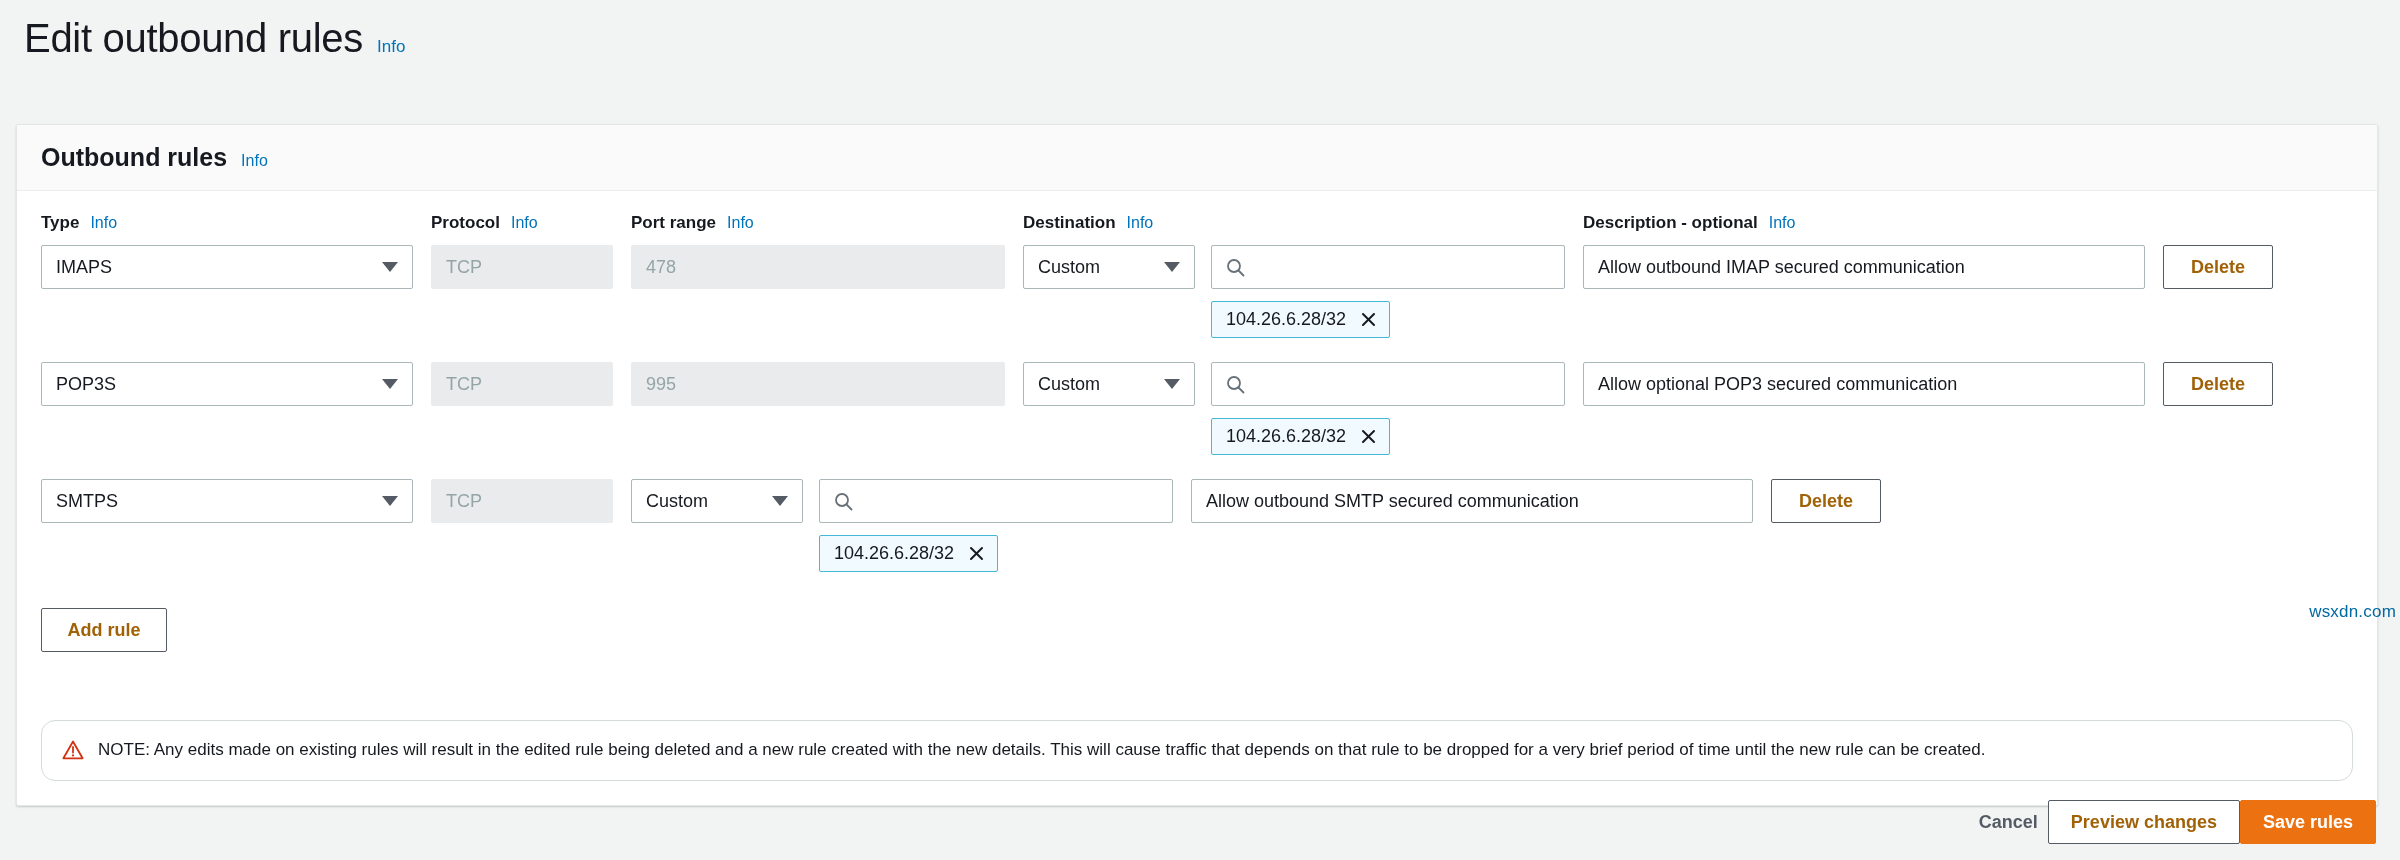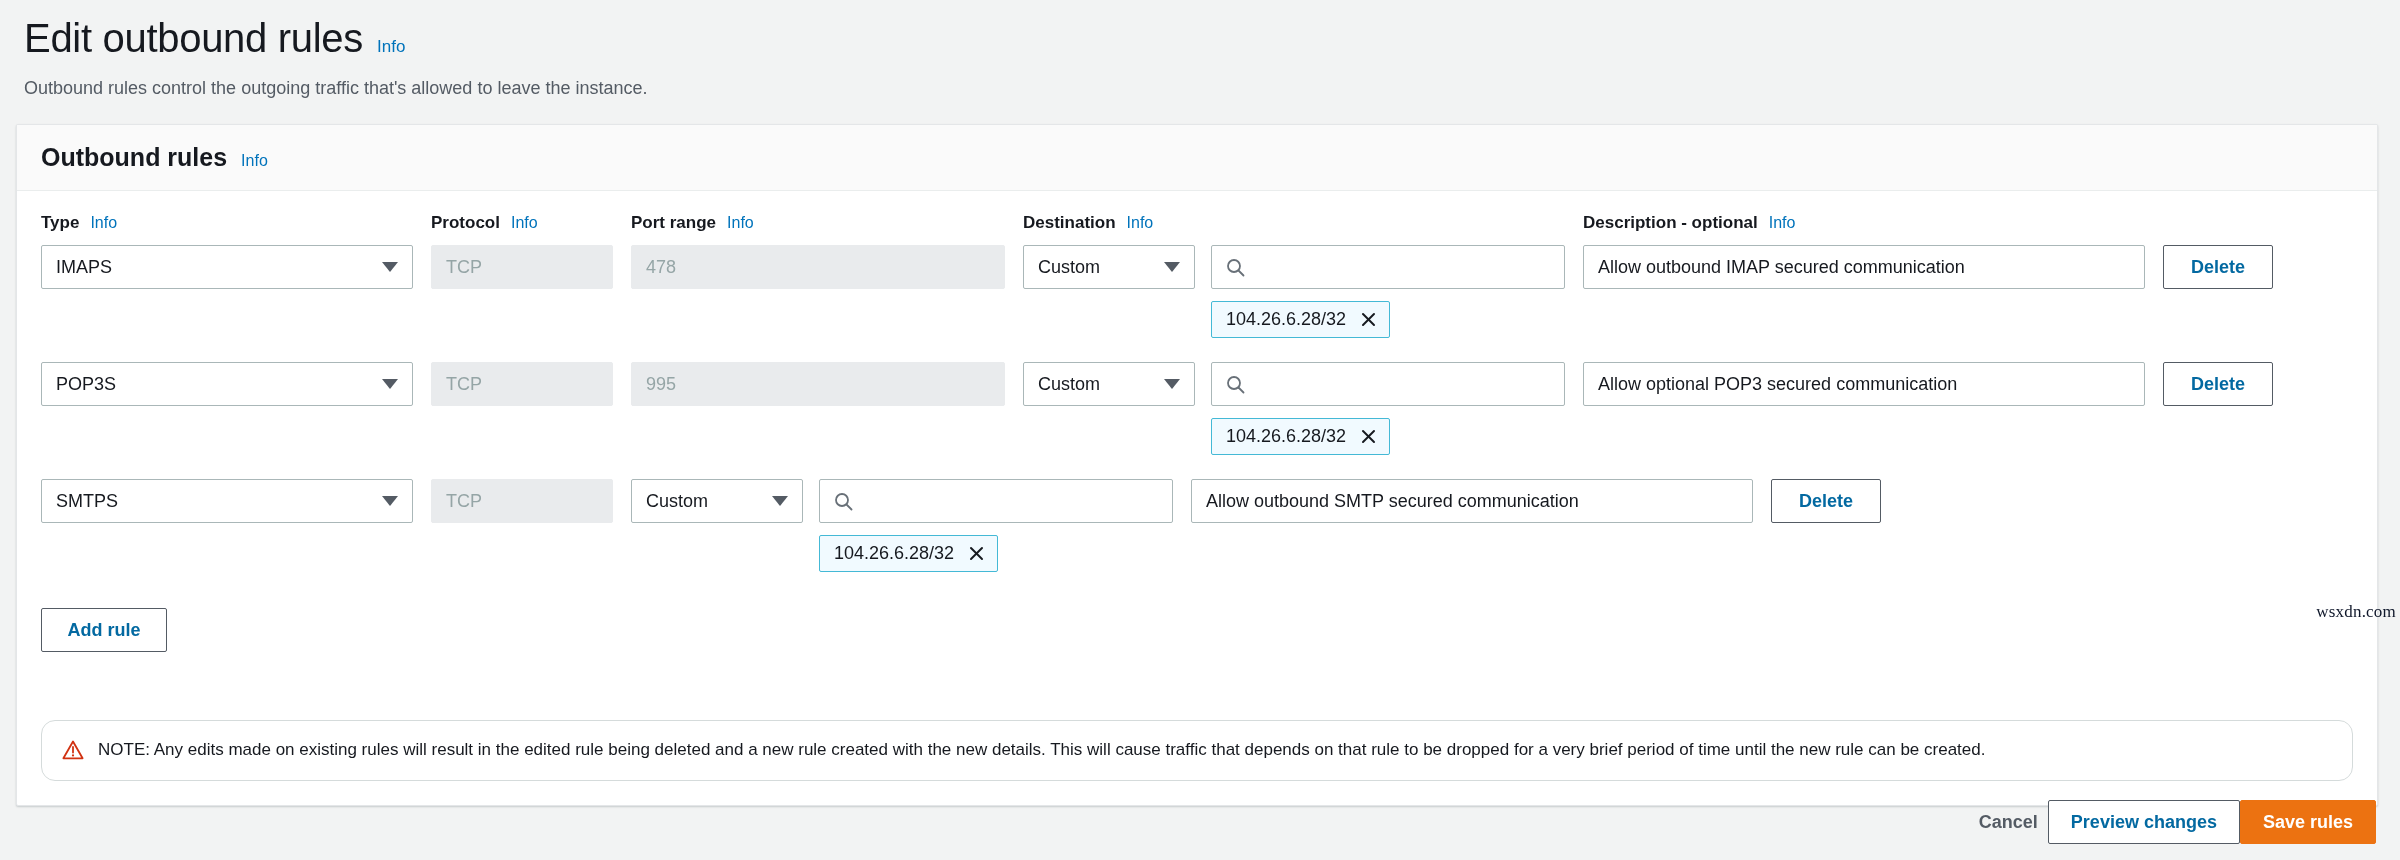--- a/index.html
+++ b/index.html
@@ -115,21 +115,21 @@
   .chip-close { cursor: pointer; display: block; }
 
   
   .btn {
     height: 44px; display: inline-flex; align-items: center; justify-content: center;
     padding: 0 22px; font-size: 18px; font-weight: 700;
     border-radius: 2px; cursor: pointer; white-space: nowrap;
     font-family: "Liberation Sans", sans-serif;
   }
   .btn-normal {
-    background: #ffffff; border: 1px solid #545b64; color: #0369a1; text-align: center;
+    background: #ffffff; border: 1px solid #545b64; color: #a16207; text-align: center;
   }
   .btn-primary {
     background: #ec7211; border: 1px solid #ec7211; color: #ffffff;
   }
   .btn-link {
     background: transparent; border: none; color: #545b64; font-weight: 700;
     padding: 0 10px;
   }
   .btn-delete { width: 110px; padding: 0; }
 
@@ -150,38 +150,37 @@
 
   
   .footer {
     position: absolute; left: 0; right: 0; top: 800px;
     display: flex; justify-content: flex-end; align-items: center;
     padding-right: 24px;
   }
 
   .watermark {
     position: absolute; right: 4px; bottom: 2px;
-    font-size: 17px; color: #0f172a;
-    font-family: Liberation Serif, serif;
+    font-size: 17px; color: #0369a1;
+    font-family: Liberation Sans, sans-serif;
     letter-spacing: 0.2px;
   }
 
   .row-spacer { height: 24px; }
 </style>
 </head>
 <body>
 
 <div class="page">
 
   <div class="page-header">
     <div class="title-row">
       <h1 class="page-title">Edit outbound rules</h1>
       <a class="info-link">Info</a>
     </div>
-    <div class="page-desc">Outbound rules control the outgoing traffic that's allowed to leave the instance.</div>
   </div>
 
   <div class="panel">
 
     <div class="panel-header">
       <h2 class="panel-title">Outbound rules</h2>
       <a class="info-link sm">Info</a>
     </div>
 
     <div class="panel-body">

